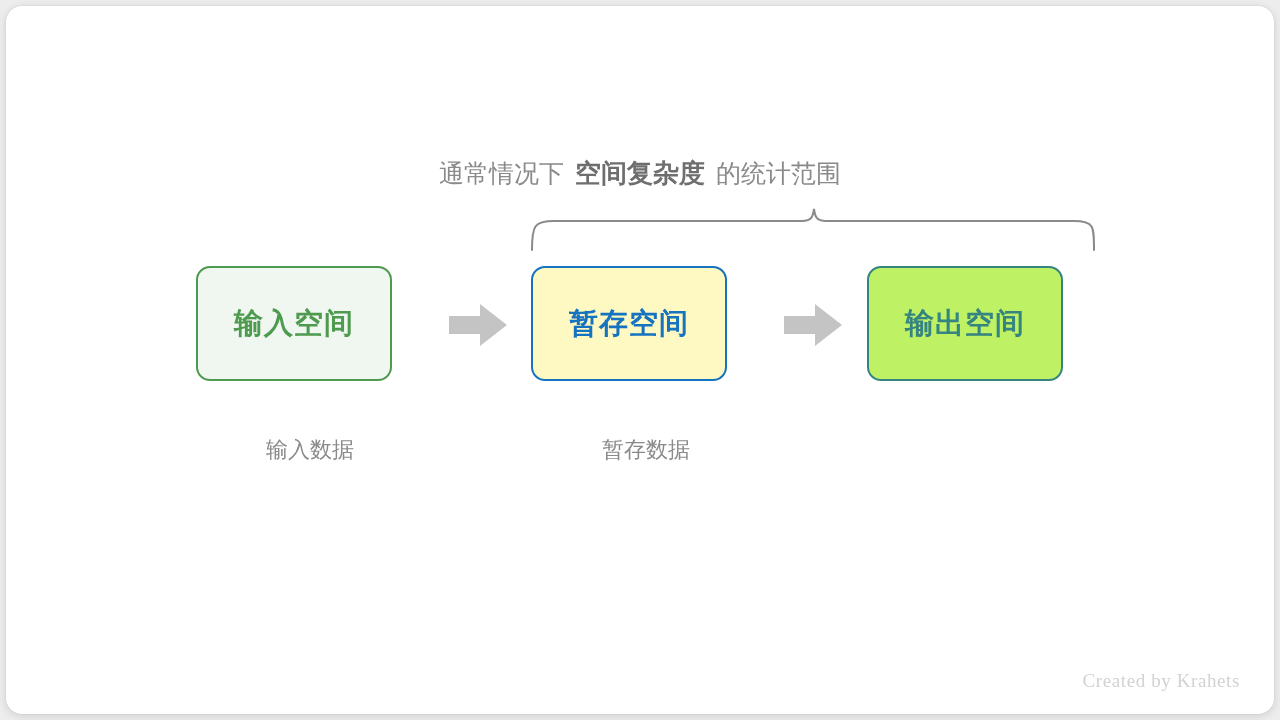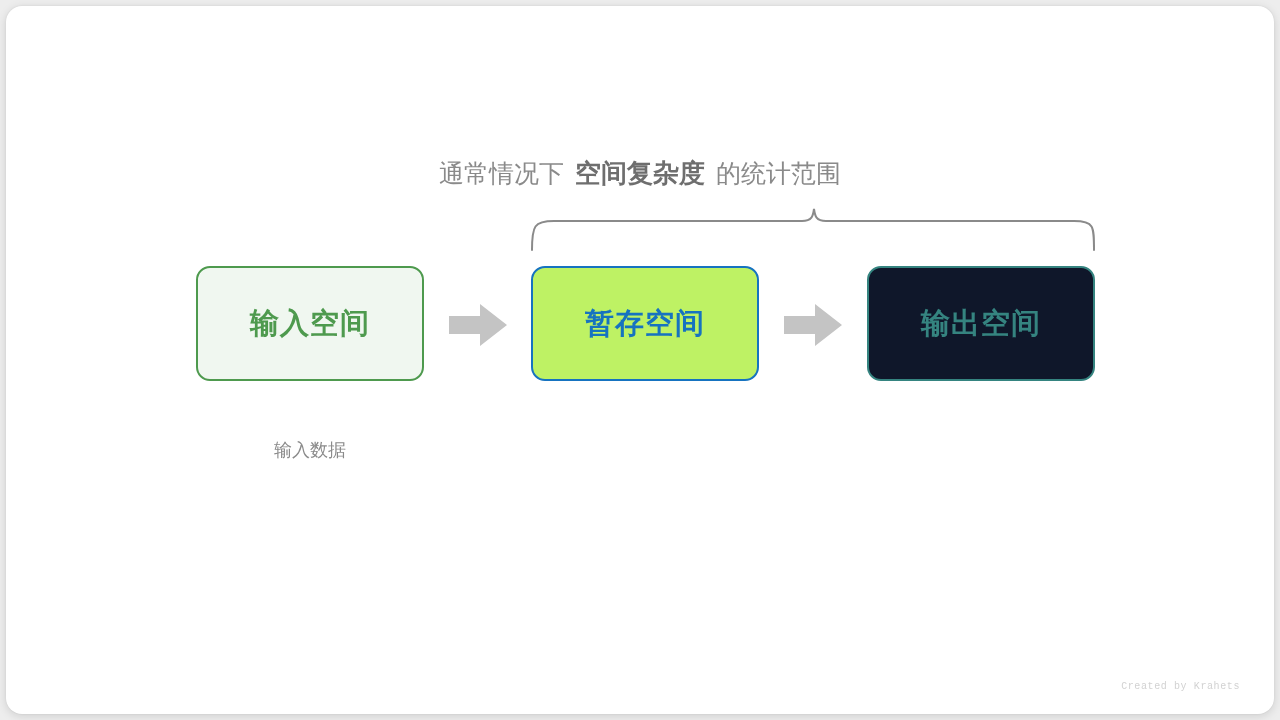--- a/index.html
+++ b/index.html
@@ -61,73 +61,73 @@
   .flow {
     position: absolute;
     left: 0;
     top: 260px;
     width: 1268px;
     height: 130px;
   }
   .node {
     position: absolute;
     top: 0;
-    width: 228px;
+    width: 196px;
     height: 115px;
     border-radius: 14px;
     border-width: 2px;
     border-style: solid;
     box-sizing: border-box;
     display: flex;
     align-items: center;
     justify-content: center;
   }
   .node-label {
     font-size: 29px;
     font-weight: bold;
     letter-spacing: 1px;
   }
   #node-input  { left: 190px; background: #f0f7f0; border-color: #4e9a4e; }
   #node-input  .node-label { color: #4e9a4e; }
-  #node-temp   { left: 525px; background: #bef264; border-color: #1673c0; }
+  #node-temp   { left: 525px; background: #fef9c3; border-color: #1673c0; }
   #node-temp   .node-label { color: #1673c0; }
-  #node-output { left: 861px; background: #0f172a; border-color: #358480; text-align: right; }
+  #node-output { left: 861px; background: #bef264; border-color: #358480; text-align: right; }
   #node-output .node-label { color: #358480; }
 
   .arrow {
     position: absolute;
     top: 38px;
     width: 58px;
     height: 42px;
   }
   #arrow-1 { left: 443px; }
   #arrow-2 { left: 778px; }
 
   
   .caption-col {
     position: absolute;
     top: 420px;
     width: 260px;
     text-align: center;
     color: #8a8a8a;
-    font-size: 18px;
+    font-size: 22px;
     line-height: 48px;
   }
   #caption-input  { left: 174px; }
   #caption-temp   { left: 510px; }
   #caption-output { left: 845px; }
 
   
   .watermark {
     position: absolute;
     right: 34px;
     bottom: 22px;
     color: #d2d2d2;
-    font-family: Liberation Mono, monospace;
-    font-size: 10px;
+    font-family: Liberation Serif, serif;
+    font-size: 19px;
     letter-spacing: 0.6px;
   }
 </style>
 </head>
 <body>
 
 <div id="canvas">
 
   <div class="scope-title">
     <span class="seg">通常情况下</span><span class="emph">空间复杂度</span><span class="seg">的统计范围</span>
@@ -171,18 +171,19 @@
       <span class="node-label">输出空间</span>
     </div>
 
   </div>
 
   <div class="caption-col" id="caption-input">
     <div>输入数据</div>
   </div>
 
   <div class="caption-col" id="caption-temp">
+    <div>暂存数据</div>
   </div>
 
 
   <div class="watermark">Created by Krahets</div>
 
 </div>
 
 </body></html>

